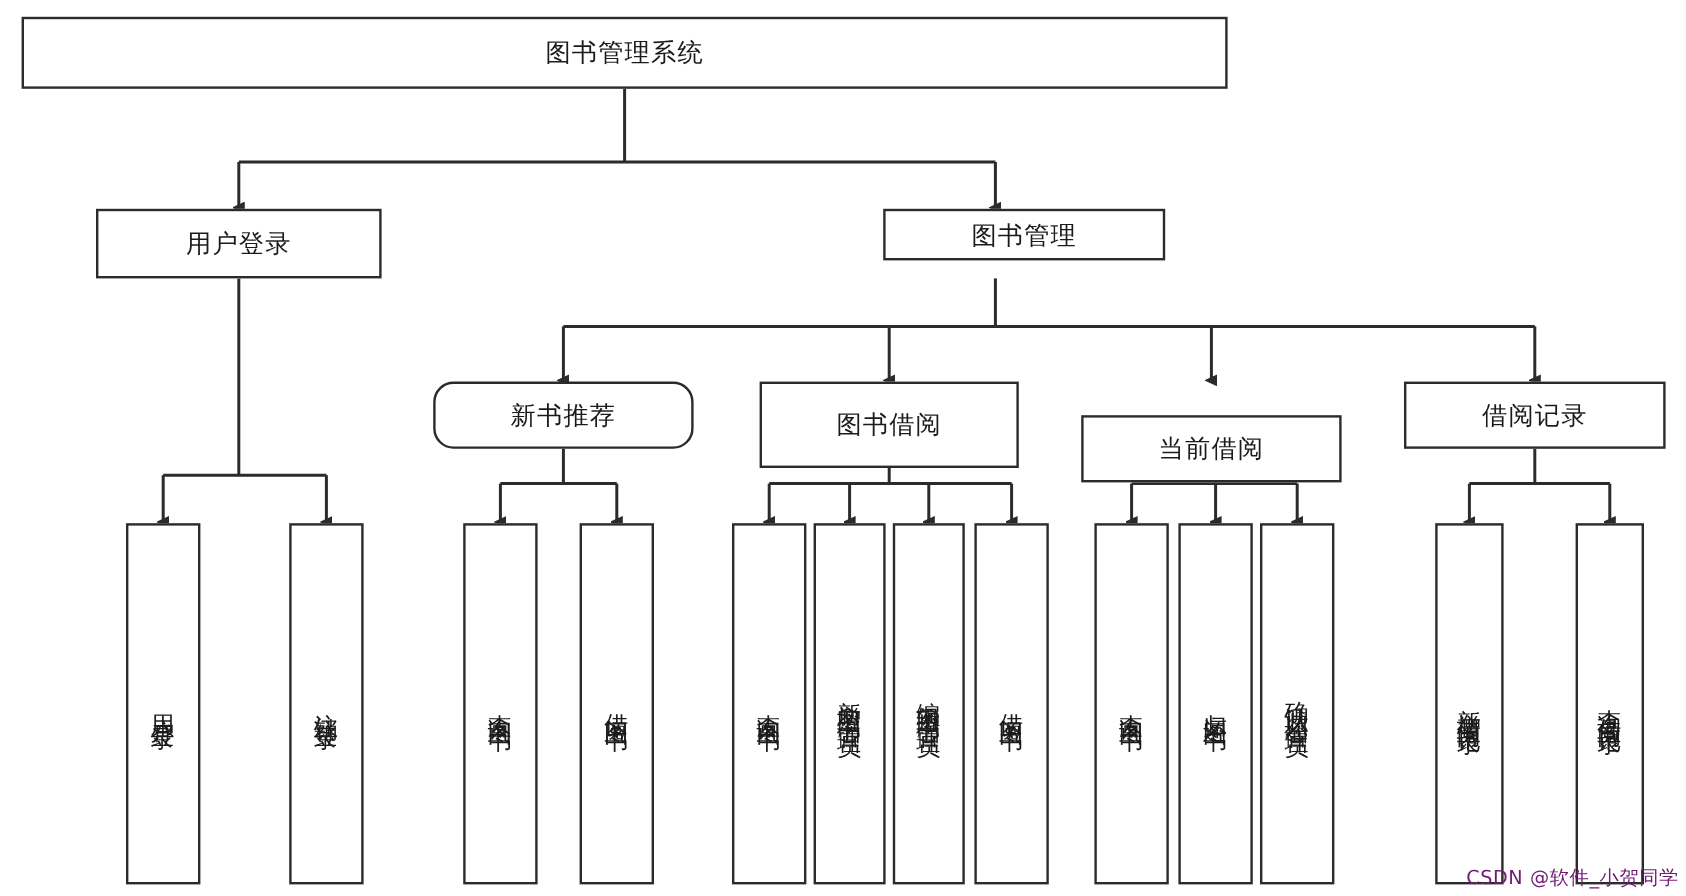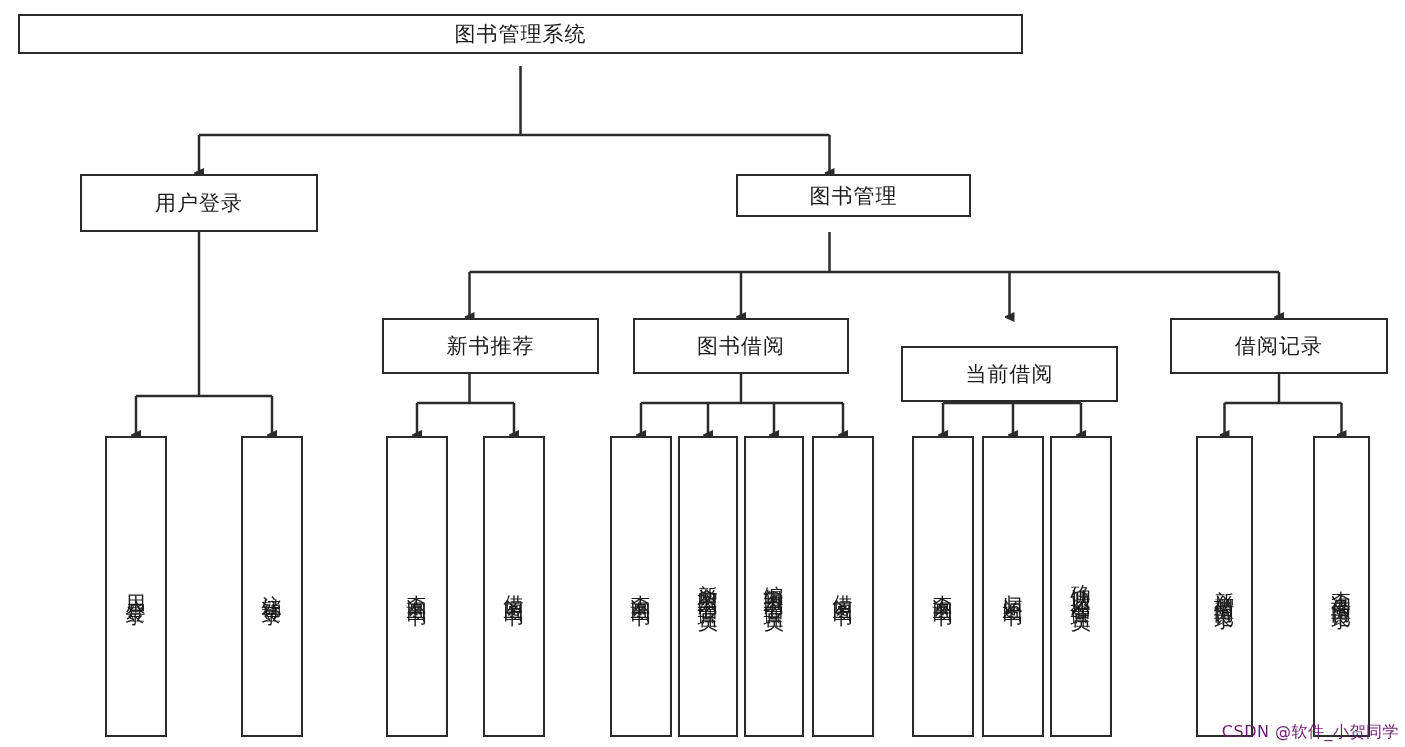--- a/index.html
+++ b/index.html
@@ -108,33 +108,33 @@
         <path d="M1013,403 L1013,435" marker-end="url(#arrow)"></path>
         <path d="M1081,403 L1081,435" marker-end="url(#arrow)"></path>
         <path d="M1279,374 L1279,403"></path>
         <path d="M1224.5,403 L1341.5,403"></path>
         <path d="M1224.5,403 L1224.5,435" marker-end="url(#arrow)"></path>
         <path d="M1341.5,403 L1341.5,435" marker-end="url(#arrow)"></path>
       </g>
   </svg>
 
   <div id="nodes-layer">
-      <div class="node h-text" style="left: 18px; top: 14px; width: 1005px; height: 40px; align-items: center;">
+      <div class="node h-text" style="left: 18px; top: 14px; width: 1005px; height: 60px; align-items: center;">
         <span class="hlabel">图书管理系统</span>
       </div>
       <div class="node h-text" style="left: 80px; top: 174px; width: 238px; height: 58px;">
         <span class="hlabel">用户登录</span>
       </div>
       <div class="node h-text" style="left: 736px; top: 174px; width: 235px; height: 43px;">
         <span class="hlabel">图书管理</span>
       </div>
-      <div class="node h-text" style="left: 382px; top: 318px; width: 217px; height: 56px;">
+      <div class="node h-text" style="left: 361px; top: 318px; width: 217px; height: 56px; border-radius: 17px;">
         <span class="hlabel">新书推荐</span>
       </div>
-      <div class="node h-text" style="left: 633px; top: 318px; width: 216px; height: 56px;">
+      <div class="node h-text" style="left: 633px; top: 318px; width: 216px; height: 72px;">
         <span class="hlabel">图书借阅</span>
       </div>
       <div class="node h-text" style="left: 901px; top: 318px; width: 217px; height: 56px; margin-top: 28px;">
         <span class="hlabel">当前借阅</span>
       </div>
       <div class="node h-text" style="left: 1170px; top: 318px; width: 218px; height: 56px;">
         <span class="hlabel">借阅记录</span>
       </div>
       <div class="node v-text" style="left: 105px; top: 436px; width: 62px; height: 301px;">
         <span class="vlabel">用户登录</span>

